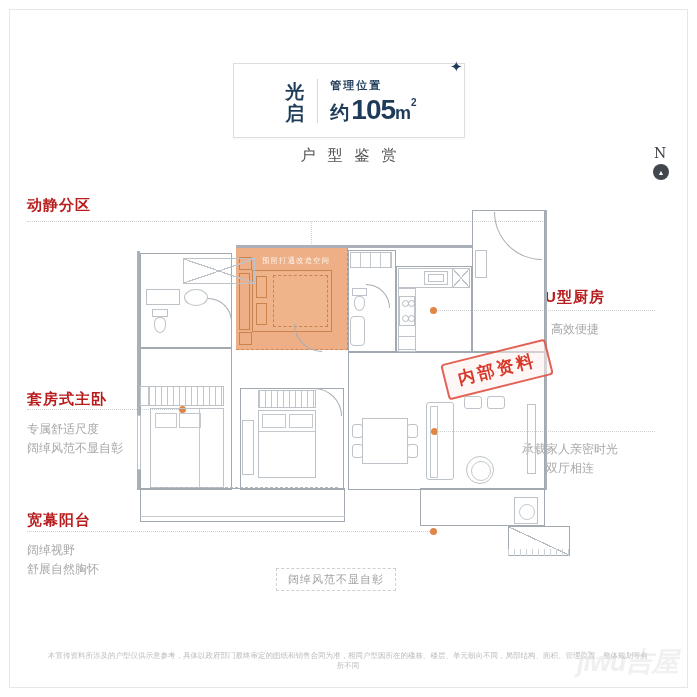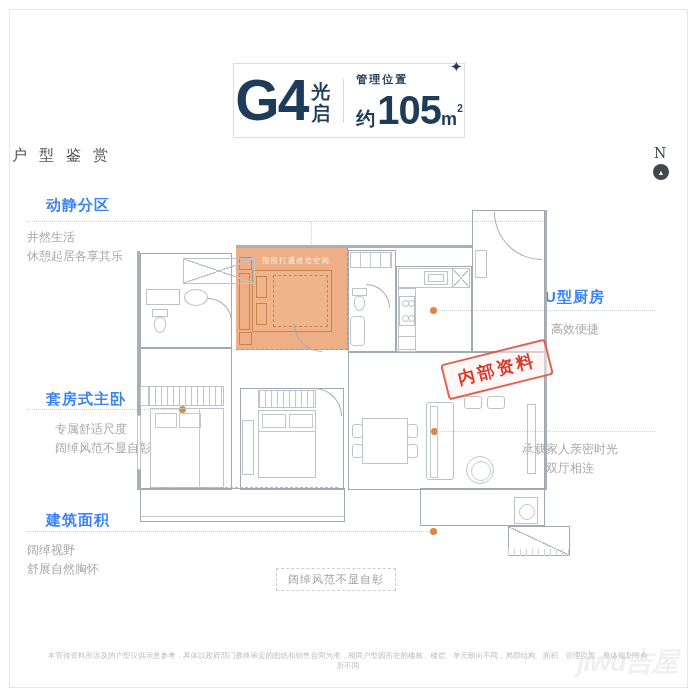--- a/index.html
+++ b/index.html
@@ -11,39 +11,39 @@
   .solid{position:absolute;background:#aab0b7;}
   .dots{position:absolute;border-top:1px dotted #ccd1d5;height:0;}
   .vdots{position:absolute;border-left:1px dotted #ccd1d5;width:0;}
   .dot{position:absolute;width:7px;height:7px;border-radius:50%;background:#e08645;}
   .arc{position:absolute;box-sizing:border-box;}
   .hatch{background:repeating-linear-gradient(90deg,#c0c6cb 0 1px,transparent 1px 6px);}
   .xbox{background:
      linear-gradient(to bottom right,transparent calc(50% - .6px),#bdc3c8 calc(50% - .6px) calc(50% + .6px),transparent calc(50% + .6px)),
      linear-gradient(to top right,transparent calc(50% - .6px),#bdc3c8 calc(50% - .6px) calc(50% + .6px),transparent calc(50% + .6px));}
   
-  .ft{position:absolute;font-size:15px;font-weight:bold;color:#3b82f6;letter-spacing:1px;margin-left:19px;}
+  .ft{position:absolute;font-size:15px;font-weight:bold;color:#b91c1c;letter-spacing:1px;}
   .fl{position:absolute;font-size:12px;color:#a9a9a9;line-height:19px;}
   .right-align{text-align:center;}
   
   #title-box{position:absolute;left:233px;top:63px;width:230px;height:73px;background:#fff;
     border:1px solid #dedede;box-shadow:0 1px 3px rgba(0,0,0,.04);
     display:flex;align-items:center;justify-content:center;}
   .navy{color:#1e3c5a;}
   #g4{font-size:57px;font-weight:800;letter-spacing:-2px;line-height:1;}
   #tname{width:22px;font-size:19px;font-weight:bold;line-height:1.15;word-break:break-all;margin-left:4px;margin-top:4px;}
   #tdiv{width:1px;height:44px;background:#d8d8d8;margin:0 12px 0 10px;}
   #area-label{font-size:11px;font-weight:bold;letter-spacing:2px;}
   #area-row{display:flex;align-items:flex-end;line-height:1;margin-top:3px;}
   #area-approx{font-size:19px;font-weight:bold;margin-right:2px;padding-bottom:2px;}
-  #area-value{font-size:40px;font-weight:800;letter-spacing:-1px;}
+  #area-value{font-size:28px;font-weight:800;letter-spacing:-1px;}
   #area-unit{font-size:18px;font-weight:bold;padding-bottom:2px;}
   #area-sup{font-size:10px;font-weight:bold;padding-bottom:16px;}
   #sparkle{position:absolute;left:450px;top:58px;font-size:15px;color:#1e3c5a;}
-  #subtitle{position:absolute;left:0;top:146px;width:697px;font-size:15px;
+  #subtitle{position:absolute;left:0;top:146px;width:697px;text-align:center;font-size:15px;
     color:#4f4f4f;letter-spacing:12px;text-indent:12px;}
   
   #compass-n{position:absolute;left:649px;top:145px;width:22px;text-align:center;
     font-family:"DejaVu Serif",serif;font-size:14px;color:#3b4046;}
   #compass-circle{position:absolute;left:653px;top:164px;width:16px;height:16px;border-radius:50%;
     background:#42474d;display:flex;align-items:center;justify-content:center;}
   #compass-circle span{color:#fff;font-size:7px;line-height:1;}
   
   #room-highlight{position:absolute;left:236px;top:248px;width:112px;height:102px;
     background:rgba(233,153,100,.78);border-right:1px dashed #d08a55;border-bottom:1px dashed #d08a55;box-sizing:border-box;}
@@ -66,21 +66,20 @@
   #frame{position:absolute;left:9px;top:9px;right:9px;bottom:9px;border:1px solid #e7e7e7;pointer-events:none;}
 </style>
 </head>
 <body>
 
 <div id="page">
 
   <div id="frame"></div>
 
   <div id="title-box">
-    <div id="g4" class="navy">G4</div>
     <div id="tname" class="navy">光启</div>
     <div id="tdiv"></div>
     <div>
       <div id="area-label" class="navy">管理位置</div>
       <div id="area-row">
         <span id="area-approx" class="navy">约</span>
         <span id="area-value" class="navy">105</span>
         <span id="area-unit" class="navy">m</span>
         <span id="area-sup" class="navy">2</span>
       </div>
@@ -88,32 +87,28 @@
   </div>
   <div id="sparkle">✦</div>
   <div id="subtitle">户型鉴赏</div>
 
   <div id="compass-n">N</div>
   <div id="compass-circle">
     <span>▲</span>
   </div>
 
   <div class="ft" style="left:27px;top:196px;">动静分区</div>
-  <div class="fl" style="left:27px;top:228px;">
-    <div>井然生活</div>
-    <div>休憩起居各享其乐</div>
-  </div>
 
   <div class="ft" style="left:27px;top:390px;">套房式主卧</div>
-  <div class="fl" style="left:27px;top:420px;margin-left:28px;">
+  <div class="fl" style="left:27px;top:420px;">
     <div>专属舒适尺度</div>
     <div>阔绰风范不显自彰</div>
   </div>
 
-  <div class="ft" style="left:27px;top:511px;">建筑面积</div>
+  <div class="ft" style="left:27px;top:511px;">宽幕阳台</div>
   <div class="fl" style="left:27px;top:541px;">
     <div>阔绰视野</div>
     <div>舒展自然胸怀</div>
   </div>
 
   <div class="ft right-align" style="right:42px;top:288px;width:160px;">U型厨房</div>
   <div class="fl right-align" style="right:42px;top:320px;width:160px;">
     <div>高效便捷</div>
   </div>
 

